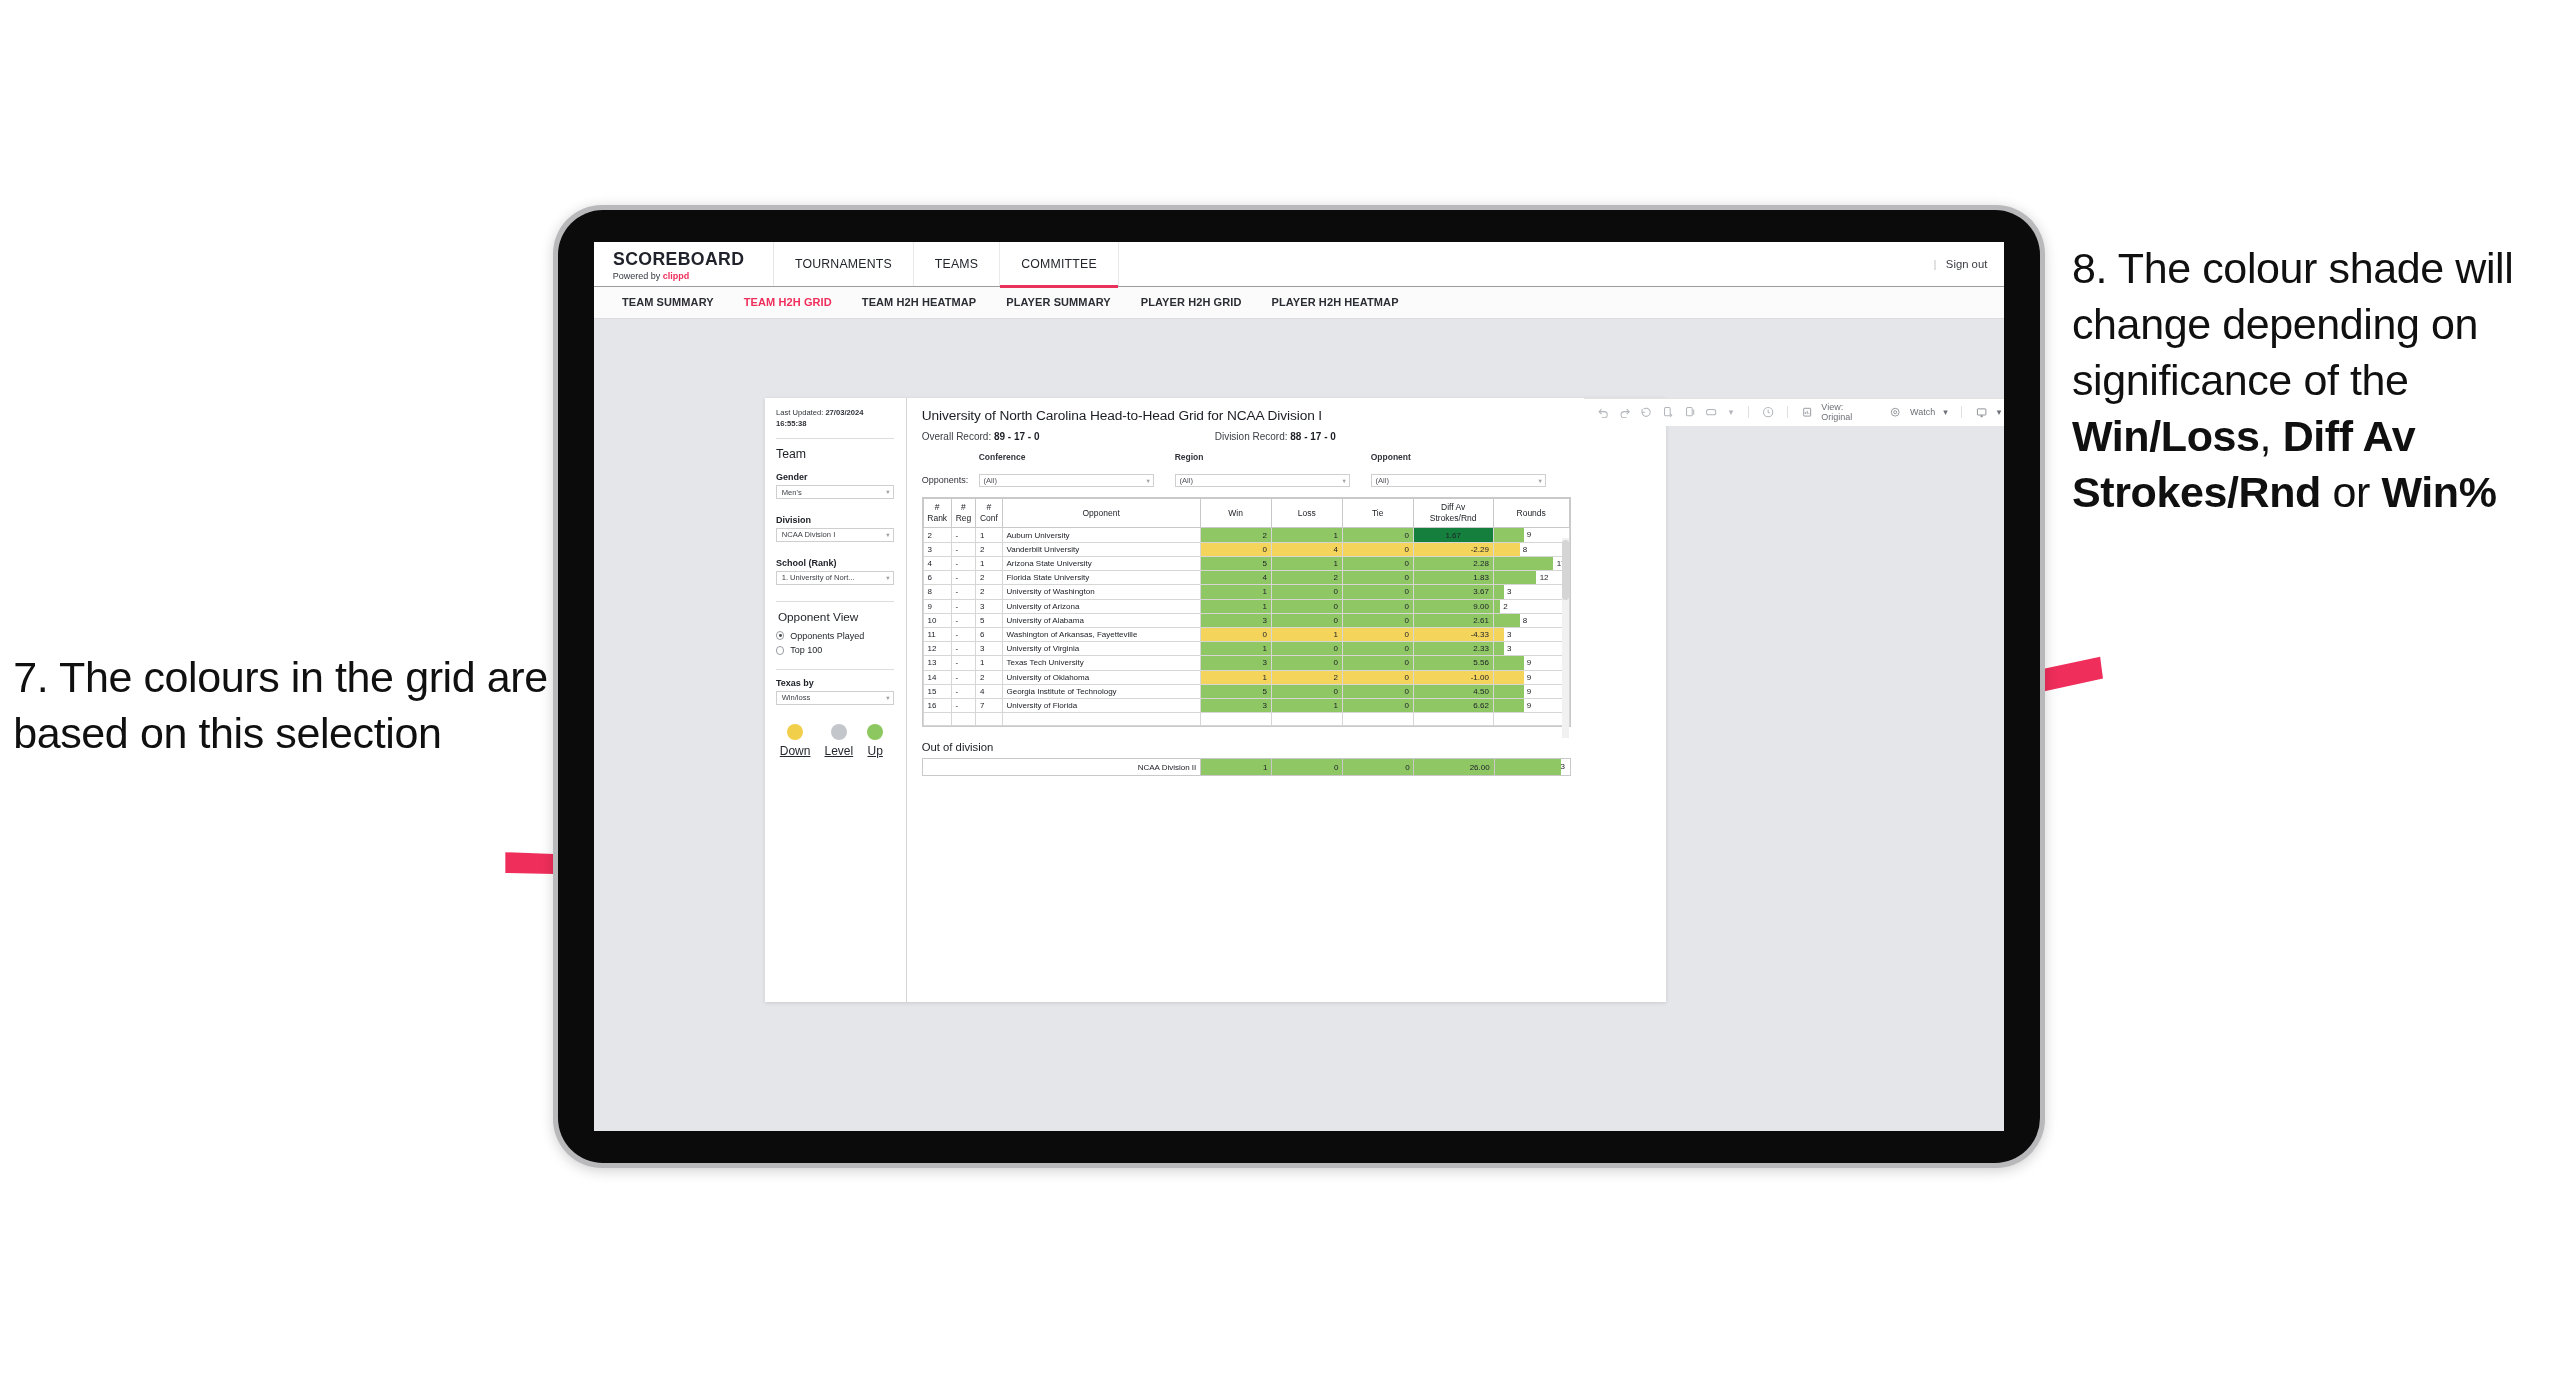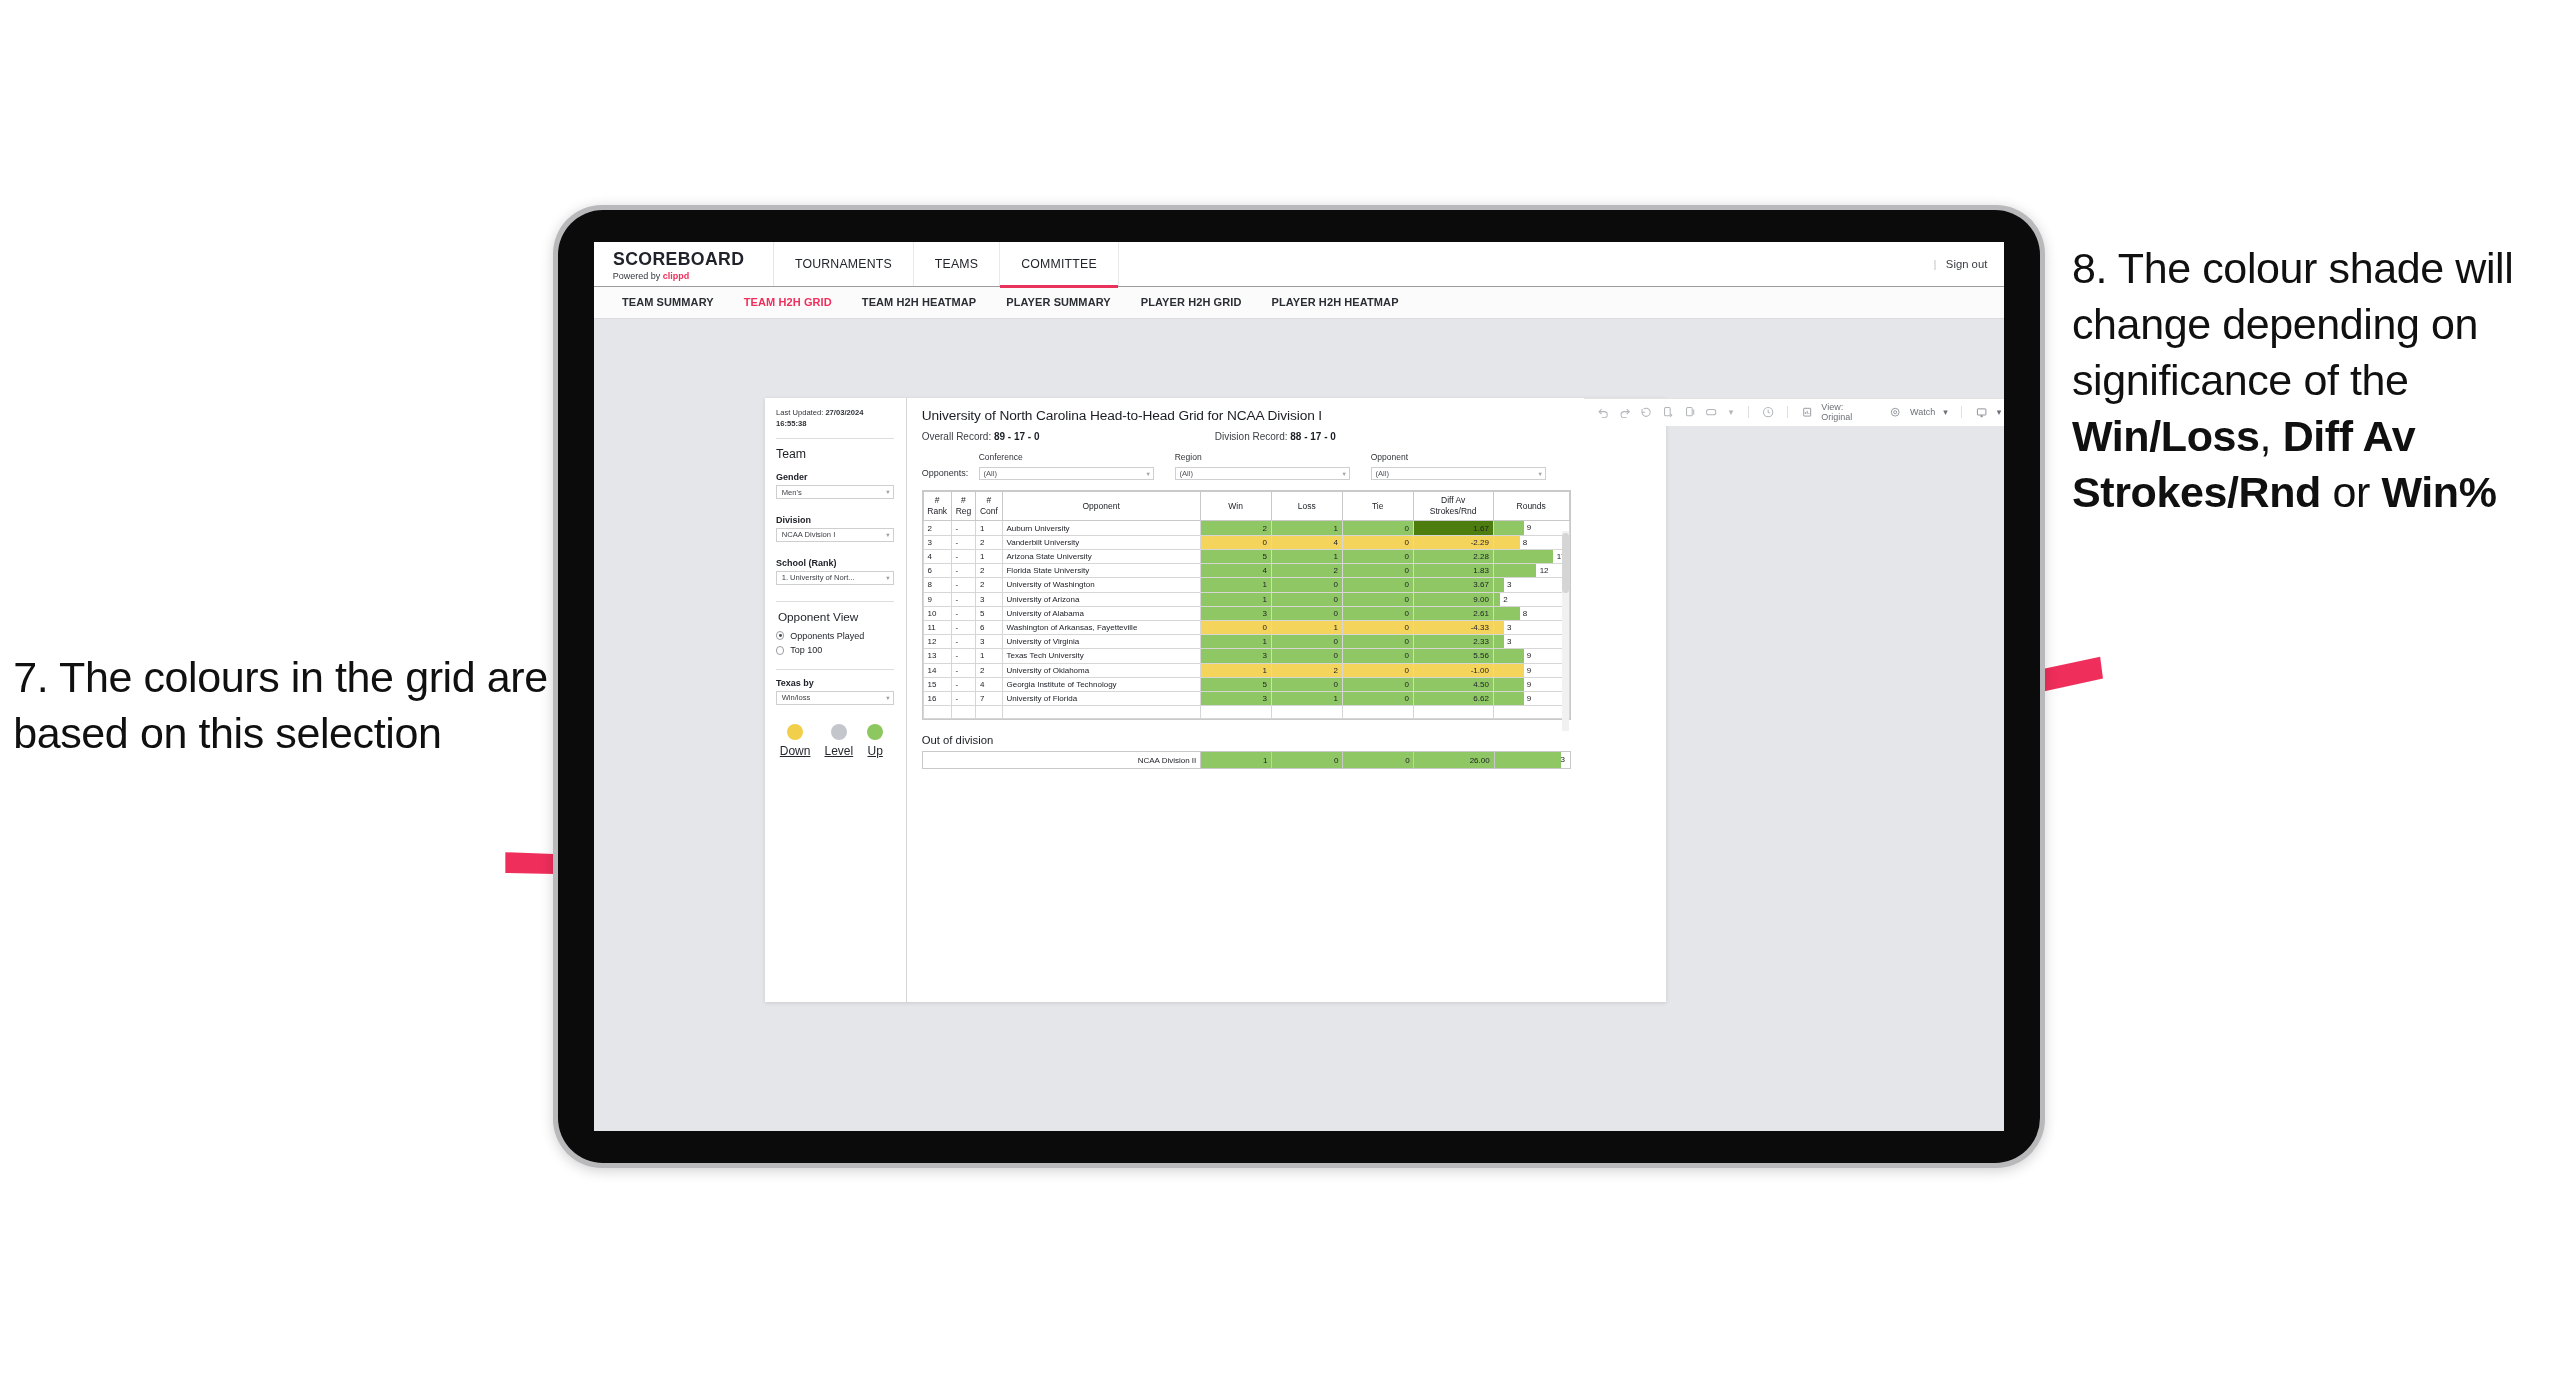--- a/index.html
+++ b/index.html
@@ -130,21 +130,21 @@
   #main { flex:1; padding: 10.4px 13.2px 0 15px; min-width:0; position:relative; }
   .title { font-size: 13.7px; color:#1b1e24; letter-spacing: -0.1px; }
   .records { display:flex; margin-top: 7.6px; font-size: 10px; color:#3b3e45; }
   .records .rec { font-weight: normal; }
   .records .rec b { color:#1b1e24; font-weight:bold; }
   .records .r1 { width: 293px; }
 
   .filters { display:flex; align-items:flex-end; margin-top: 10.4px; gap: 0; }
   .filters .opl { font-size: 9px; color:#2f323a; padding-bottom: 1.9px; width: 57px; }
   .fgroup { width: 175px; margin-right: 21px; }
-  .fgroup .fl { font-size: 8.5px; color:#30333a; margin-bottom: 5px; }
+  .fgroup .fl { font-size: 8.5px; color:#30333a; margin-bottom: 12px; font-weight: bold; }
   .fsel {
     height: 13.2px; border:0.9px solid #cfcfcf; background:#fff;
     display:flex; align-items:center; justify-content:space-between;
     padding: 0 2.8px 0 3.8px; font-size: 7.6px; color:#50535a; cursor:pointer;
   }
   .fsel .caret { font-size: 6.6px; color:#a0a3a9; }
 
   
   #tablewrap { margin-top: 9.4px; border:0.9px solid #c9c9c9; position:relative; }
   table.grid { border-collapse: collapse; width: 100%; table-layout: fixed; font-size: 8px; }
@@ -367,21 +367,21 @@
                 </thead>
                 <tbody id="grid-body">
                         <tr>
                           <td class="rank">2</td>
                           <td class="reg">-</td>
                           <td class="conf">1</td>
                           <td class="opp">Auburn University</td>
                           <td class="num thickL" style="background: rgb(143, 199, 101);">2</td>
                           <td class="num" style="background: rgb(143, 199, 101);">1</td>
                           <td class="num" style="background: rgb(143, 199, 101);">0</td>
-                          <td class="num" style="background: #4d7c0f;">1.67</td>
+                          <td class="num" style="background: #15803d; text-align: center;">1.67</td>
                           <td class="rounds-cell">
                             <div class="rounds-bar" style="width: 40%;"></div>
                             <span class="rounds-txt" style="padding-left: 33px;">9</span>
                           </td>
                         </tr>
                         <tr>
                           <td class="rank">3</td>
                           <td class="reg">-</td>
                           <td class="conf">2</td>
                           <td class="opp">Vanderbilt University</td>

